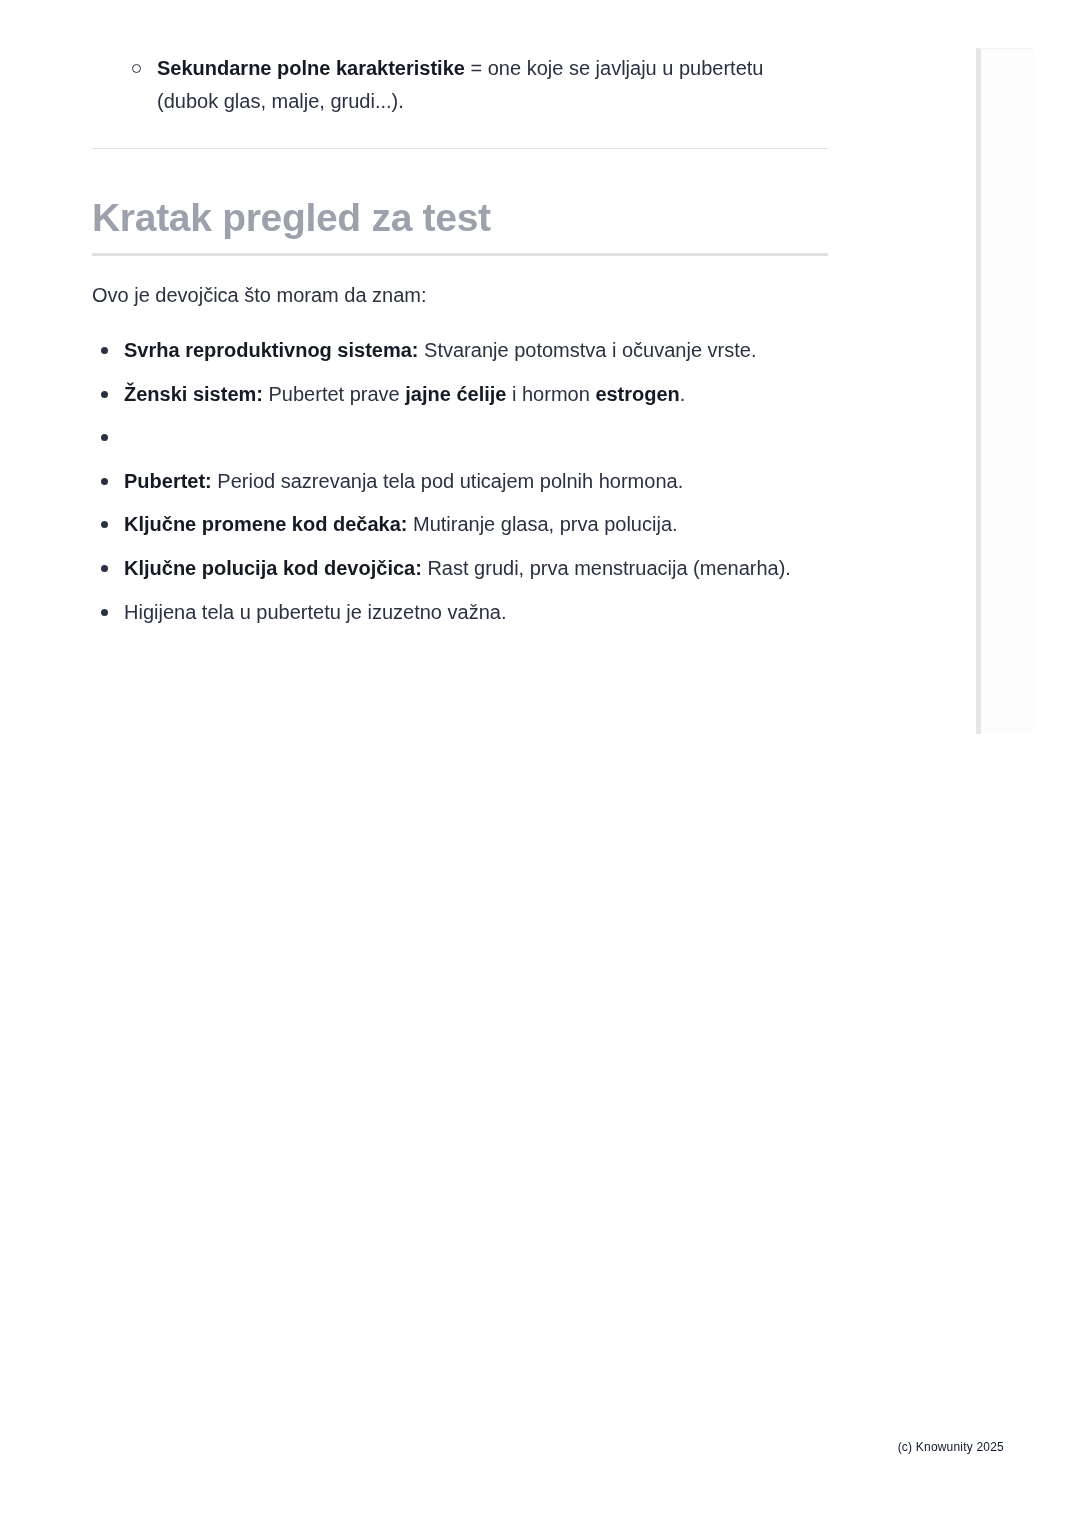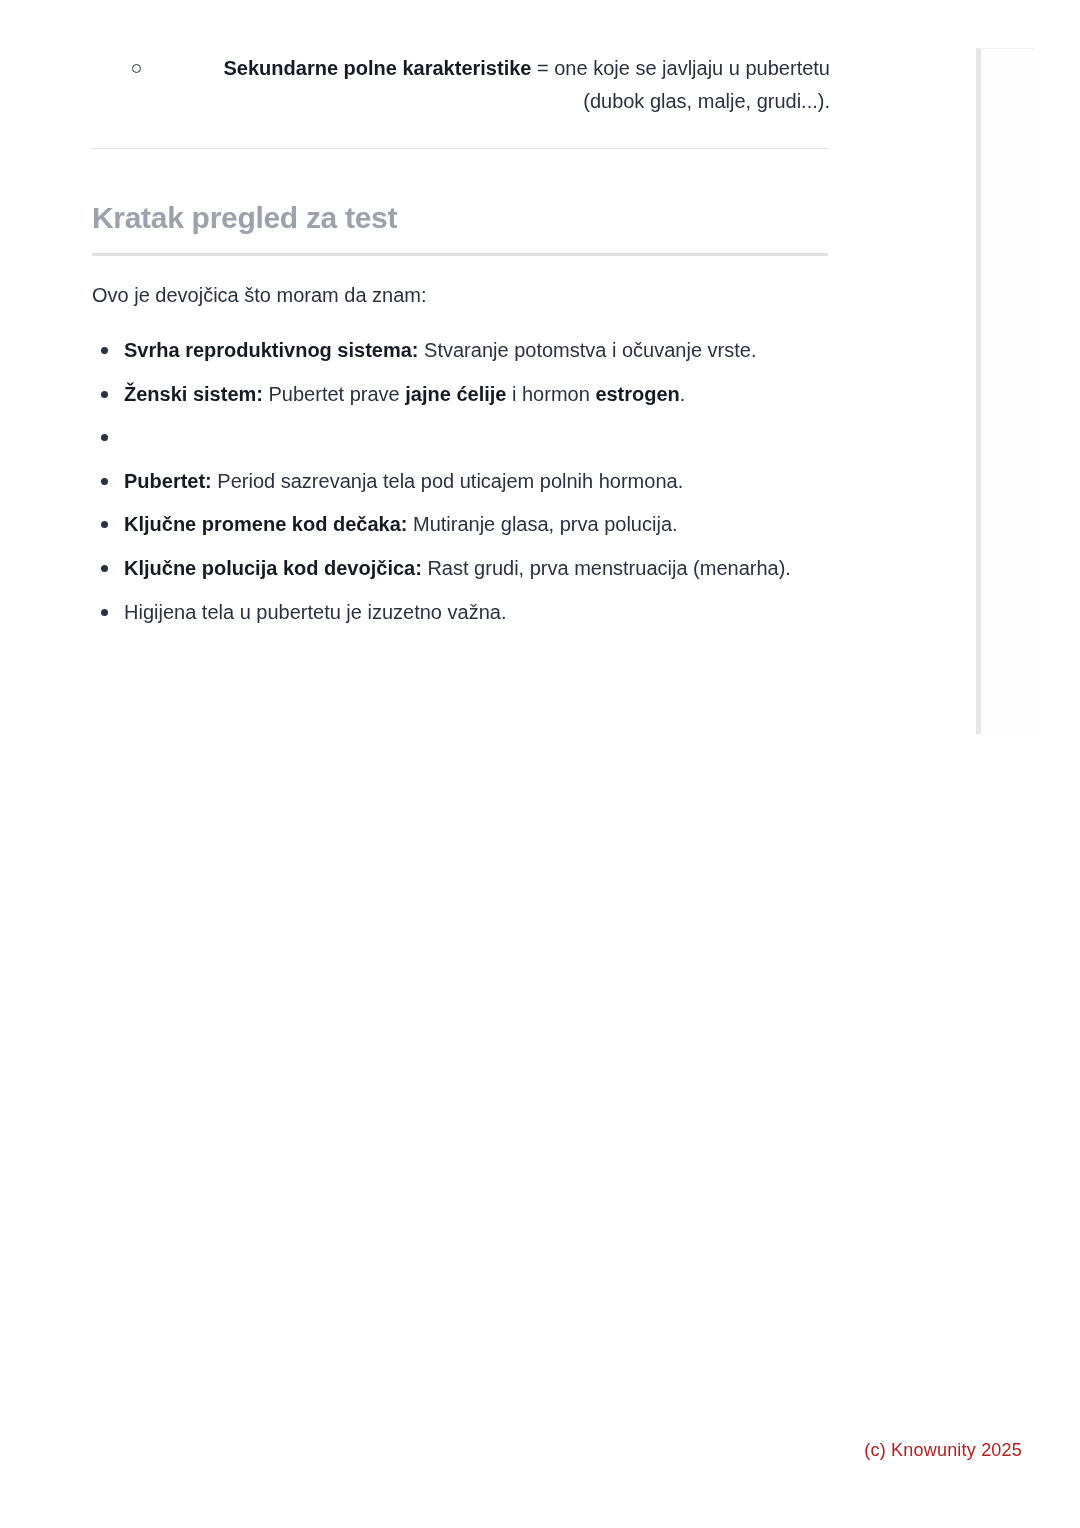--- a/index.html
+++ b/index.html
@@ -16,21 +16,20 @@
       color: #1f2430;
     }
     .sub-list {
       position: absolute;
       left: 130px;
       top: 52px;
       width: 700px;
       margin: 0;
       padding: 0;
       list-style: none;
-      text-align: right;
     }
     .sub-item {
       position: relative;
       padding-left: 27px;
       font-size: 20px;
       line-height: 33px;
       color: #2b3140;
     }
     .sub-item .bullet-circle {
       position: absolute;
@@ -52,21 +51,21 @@
       top: 148px;
       width: 736px;
       height: 1px;
       background: #e3e4e8;
     }
     .section-title {
       position: absolute;
       left: 92px;
       top: 192px;
       margin: 0;
-      font-size: 30px;
+      font-size: 39px;
       font-weight: 700;
       color: #9ca1ab;
       letter-spacing: -0.3px;
       line-height: 52px;
     }
     .title-underline {
       position: absolute;
       left: 92px;
       top: 253px;
       width: 736px;
@@ -115,24 +114,24 @@
       top: 48px;
       width: 58px;
       height: 686px;
       background: #fdfdfd;
       border-left: 5px solid #e6e6e6;
       border-top: 1px solid #f2f2f2;
       box-sizing: border-box;
     }
     .footer {
       position: absolute;
-      right: 58px;
+      right: 76px;
       top: 1440px;
-      font-size: 18px;
-      color: #b91c1c;
+      font-size: 12px;
+      color: #0f172a;
       letter-spacing: 0.2px;
     }
   </style>
 </head>
 <body>
 
 <ul class="sub-list">
   <li class="sub-item">
     <span class="bullet-circle"></span>
     <b>Sekundarne polne karakteristike</b><span> = one koje se javljaju u pubertetu (dubok glas, malje, grudi...).</span>

